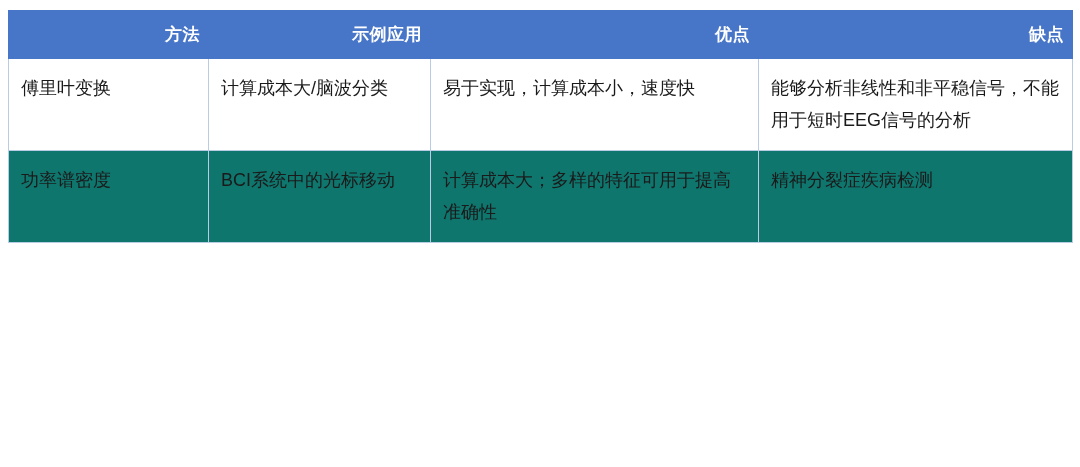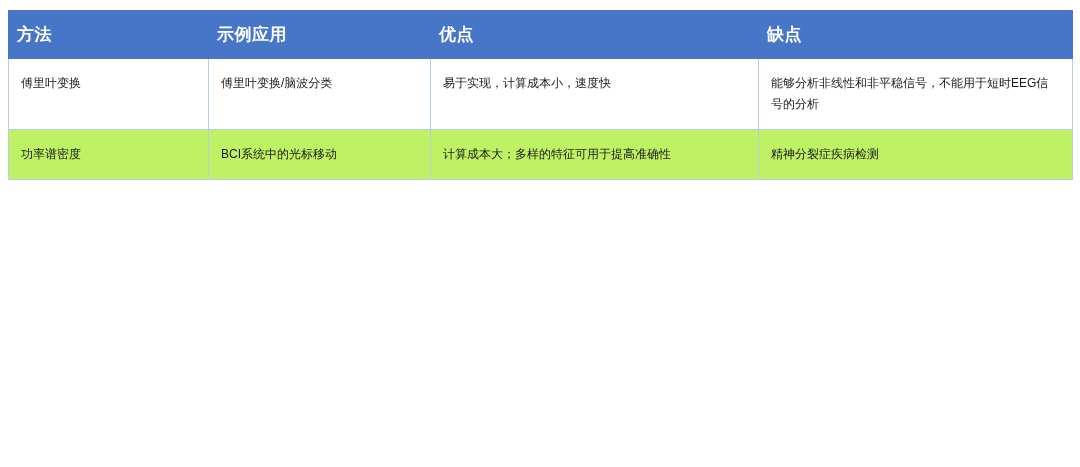--- a/index.html
+++ b/index.html
@@ -28,34 +28,34 @@
   table.methods-table td {
     border: 1px solid #b8cce4;
     vertical-align: top;
     box-sizing: border-box;
   }
   table.methods-table thead th {
     background: #4775c8;
     color: #ffffff;
     font-size: 17px;
     font-weight: bold;
-    text-align: left;
+    text-align: right;
     padding: 12px 8px;
     border: 1px solid #4775c8;
     letter-spacing: 0.5px;
   }
   table.methods-table tbody td {
-    font-size: 12px;
+    font-size: 18px;
     line-height: 1.75;
     padding: 14px 12px;
     color: #1a1a1a;
     background: #ffffff;
   }
   table.methods-table tbody tr.alt td {
-    background: #bef264;
+    background: #0f766e;
   }
   col.c1 { width: 200px; }
   col.c2 { width: 222px; }
   col.c3 { width: 328px; }
   col.c4 { width: 314px; }
 </style>
 </head>
 <body>
 
 <div class="table-wrap">
@@ -70,21 +70,21 @@
       <tr>
         <th>方法</th>
         <th>示例应用</th>
         <th>优点</th>
         <th>缺点</th>
       </tr>
     </thead>
     <tbody>
       <tr>
         <td>傅里叶变换</td>
-        <td>傅里叶变换/脑波分类</td>
+        <td>计算成本大/脑波分类</td>
         <td>易于实现，计算成本小，速度快</td>
         <td>能够分析非线性和非平稳信号，不能用于短时EEG信号的分析</td>
       </tr>
       <tr class="alt">
         <td>功率谱密度</td>
         <td>BCI系统中的光标移动</td>
         <td>计算成本大；多样的特征可用于提高准确性</td>
         <td>精神分裂症疾病检测</td>
       </tr>
     </tbody>

